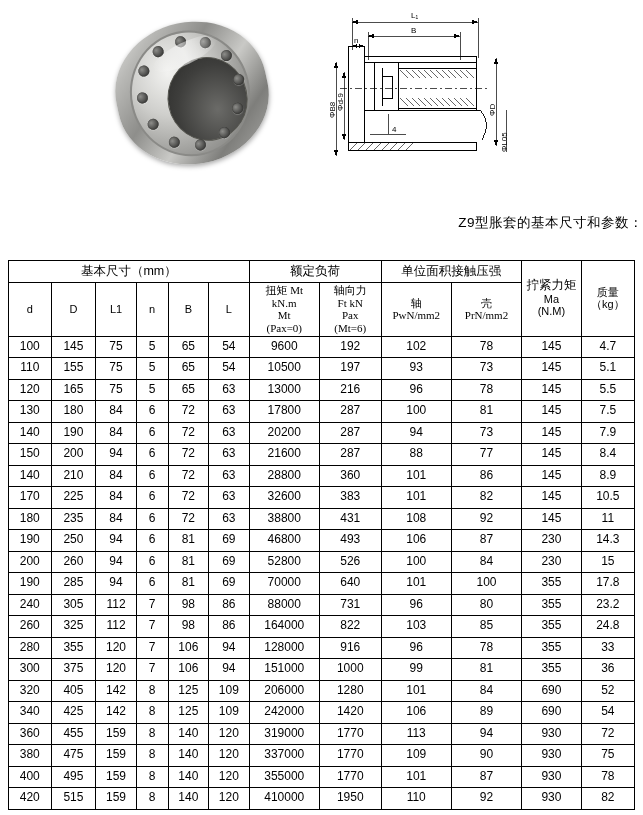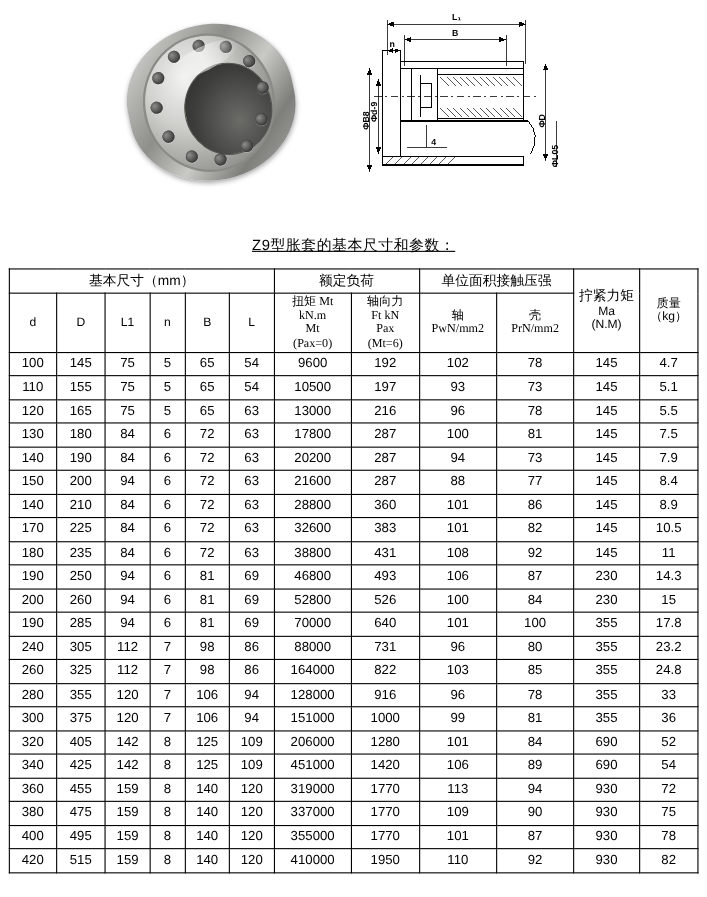--- a/index.html
+++ b/index.html
@@ -13,21 +13,20 @@
     color: #000;
     position: relative;
     overflow: hidden;
   }
 
   
   .illustrations {
     position: relative;
     width: 643px;
     height: 190px;
-    font-weight: bold;
   }
 
   
   .photo {
     position: absolute;
     left: 108px; top: 8px;
     width: 180px; height: 168px;
   }
   .ring-outer {
     position: absolute;
@@ -83,31 +82,31 @@
   
   .drawing {
     position: absolute;
     left: 330px; top: 6px;
     width: 190px; height: 176px;
   }
   .drawing svg { display: block; }
 
   
   .caption {
-    text-align: center;
+    text-align: right;
     font-size: 13.5px;
     padding-top: 24px;
     padding-bottom: 12px;
     letter-spacing: 0.5px;
-    text-decoration: underline;
   }
 
   
   .table-wrap {
     padding: 0 8px;
+    margin-top: 16px;
   }
   table.spec {
     border-collapse: collapse;
     width: 627px;
     table-layout: fixed;
     font-size: 11.5px;
   }
   table.spec th, table.spec td {
     border: 1px solid #000;
     text-align: center;
@@ -582,21 +581,21 @@
           <td>690</td>
           <td>52</td>
         </tr>
         <tr>
           <td>340</td>
           <td>425</td>
           <td>142</td>
           <td>8</td>
           <td>125</td>
           <td>109</td>
-          <td>451000</td>
+          <td>242000</td>
           <td>1420</td>
           <td>106</td>
           <td>89</td>
           <td>690</td>
           <td>54</td>
         </tr>
         <tr>
           <td>360</td>
           <td>455</td>
           <td>159</td>

